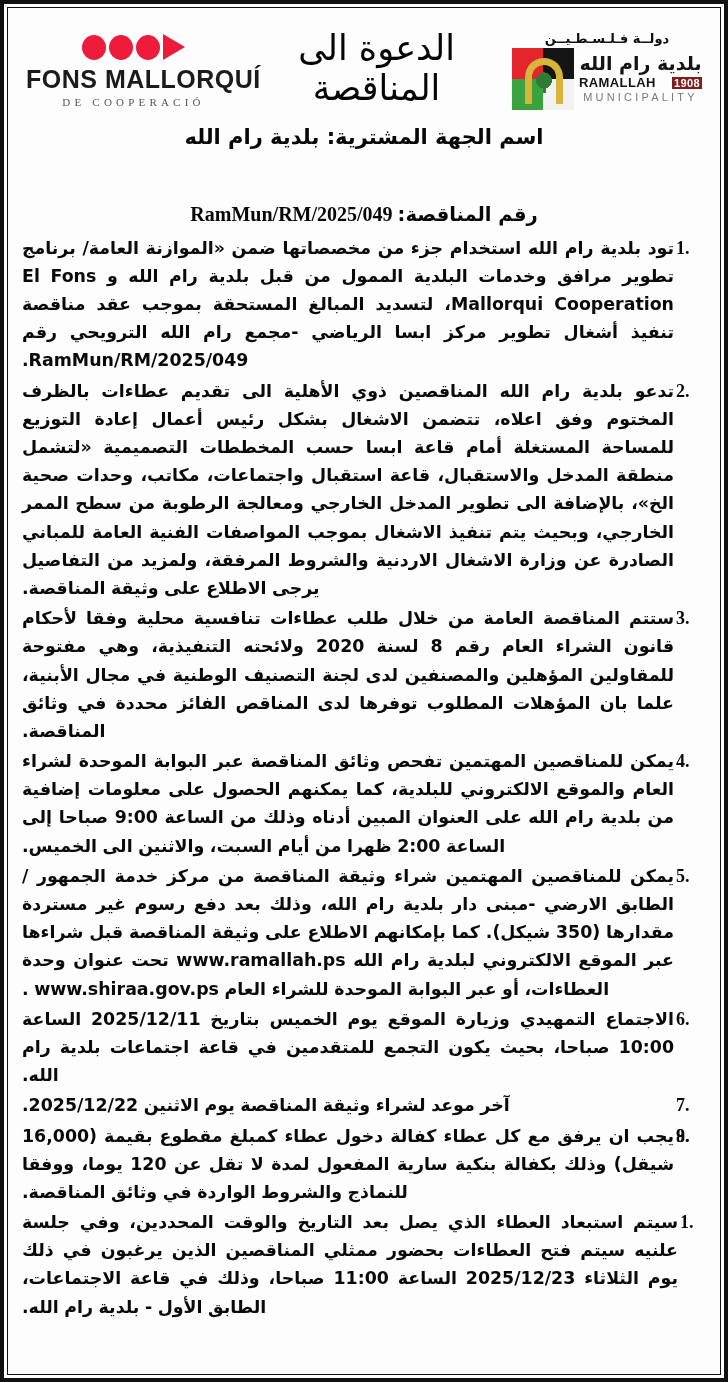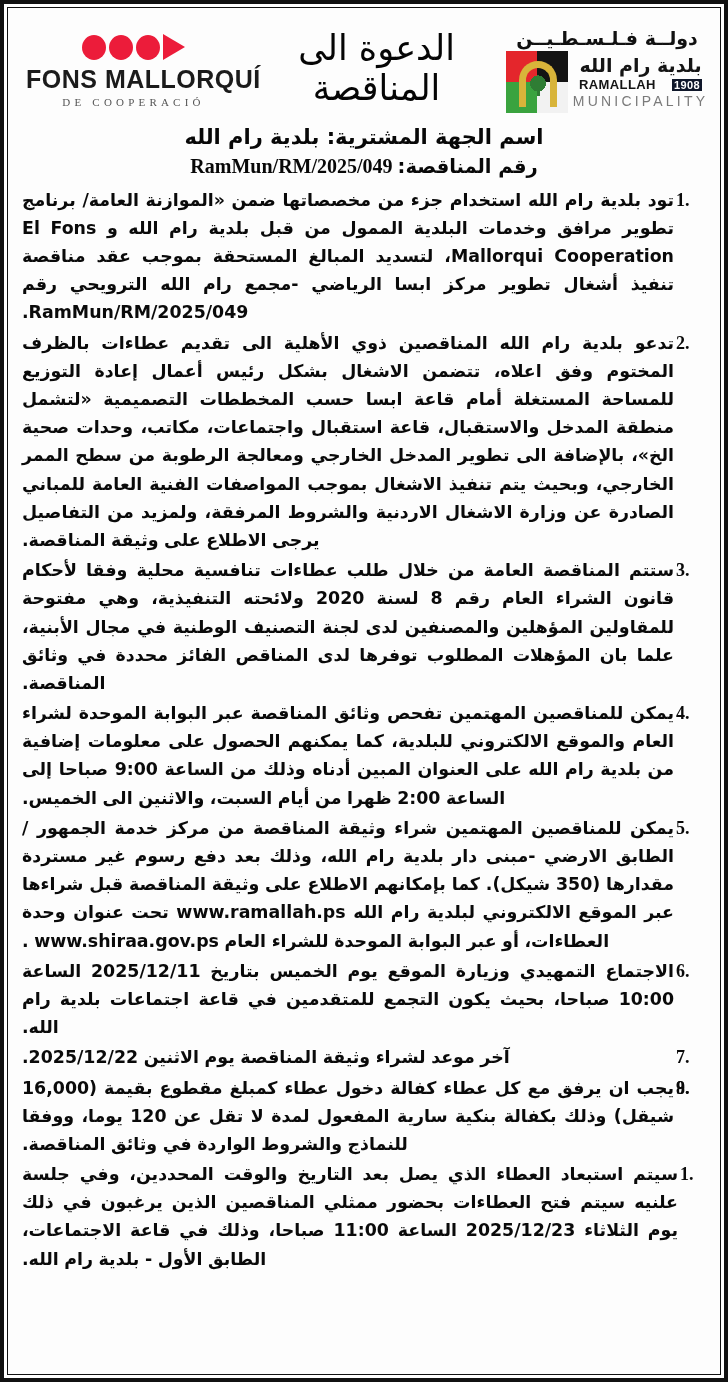--- a/index.html
+++ b/index.html
@@ -116,21 +116,21 @@
 
   
   .ram-logo {
     width: 190px;
     flex: 0 0 auto;
     text-align: center;
     direction: rtl;
   }
   .ram-state {
     font-family: "DejaVu Sans", "Liberation Sans", sans-serif;
-    font-size: 19px;
+    font-size: 13px;
     font-weight: 700;
     letter-spacing: 3px;
     color: #111111;
     margin-bottom: 2px;
   }
   .ram-body {
     display: flex;
     flex-direction: row-reverse;
     align-items: center;
     justify-content: center;
@@ -194,30 +194,30 @@
   .ram-en {
     direction: ltr;
     font-family: "Liberation Sans", "DejaVu Sans", sans-serif;
     font-weight: 700;
     font-size: 13px;
     color: #141414;
     letter-spacing: 0.4px;
     white-space: nowrap;
   }
   .ram-en .yr {
-    background: #0f172a;
+    background: #7f1d1d;
     color: #ffffff;
     font-size: 11px;
     padding: 0 2px;
     margin-left: 16px;
   }
   .ram-muni {
     direction: ltr;
     font-family: "Liberation Sans", "DejaVu Sans", sans-serif;
-    font-size: 14px;
+    font-size: 11px;
     letter-spacing: 3.2px;
     color: #7a7a7a;
     margin-top: 1px;
   }
 
   
   .info-lines {
     direction: rtl;
     text-align: center;
     font-family: "DejaVu Sans", "Liberation Sans", sans-serif;
@@ -226,20 +226,21 @@
     padding: 0 6px;
   }
   .info-lines .ln {
     font-size: 21px;
     line-height: 1.45;
     white-space: nowrap;
   }
   .info-lines .ln.num {
     font-family: "Liberation Serif", "DejaVu Serif", serif;
     font-size: 20px;
+    margin-top: 48px;
   }
   .info-lines .ln.num .lbl {
     font-family: "DejaVu Sans", "Liberation Sans", sans-serif;
     font-size: 19.5px;
   }
 
   
   ol.clauses {
     direction: rtl;
     list-style: none;

